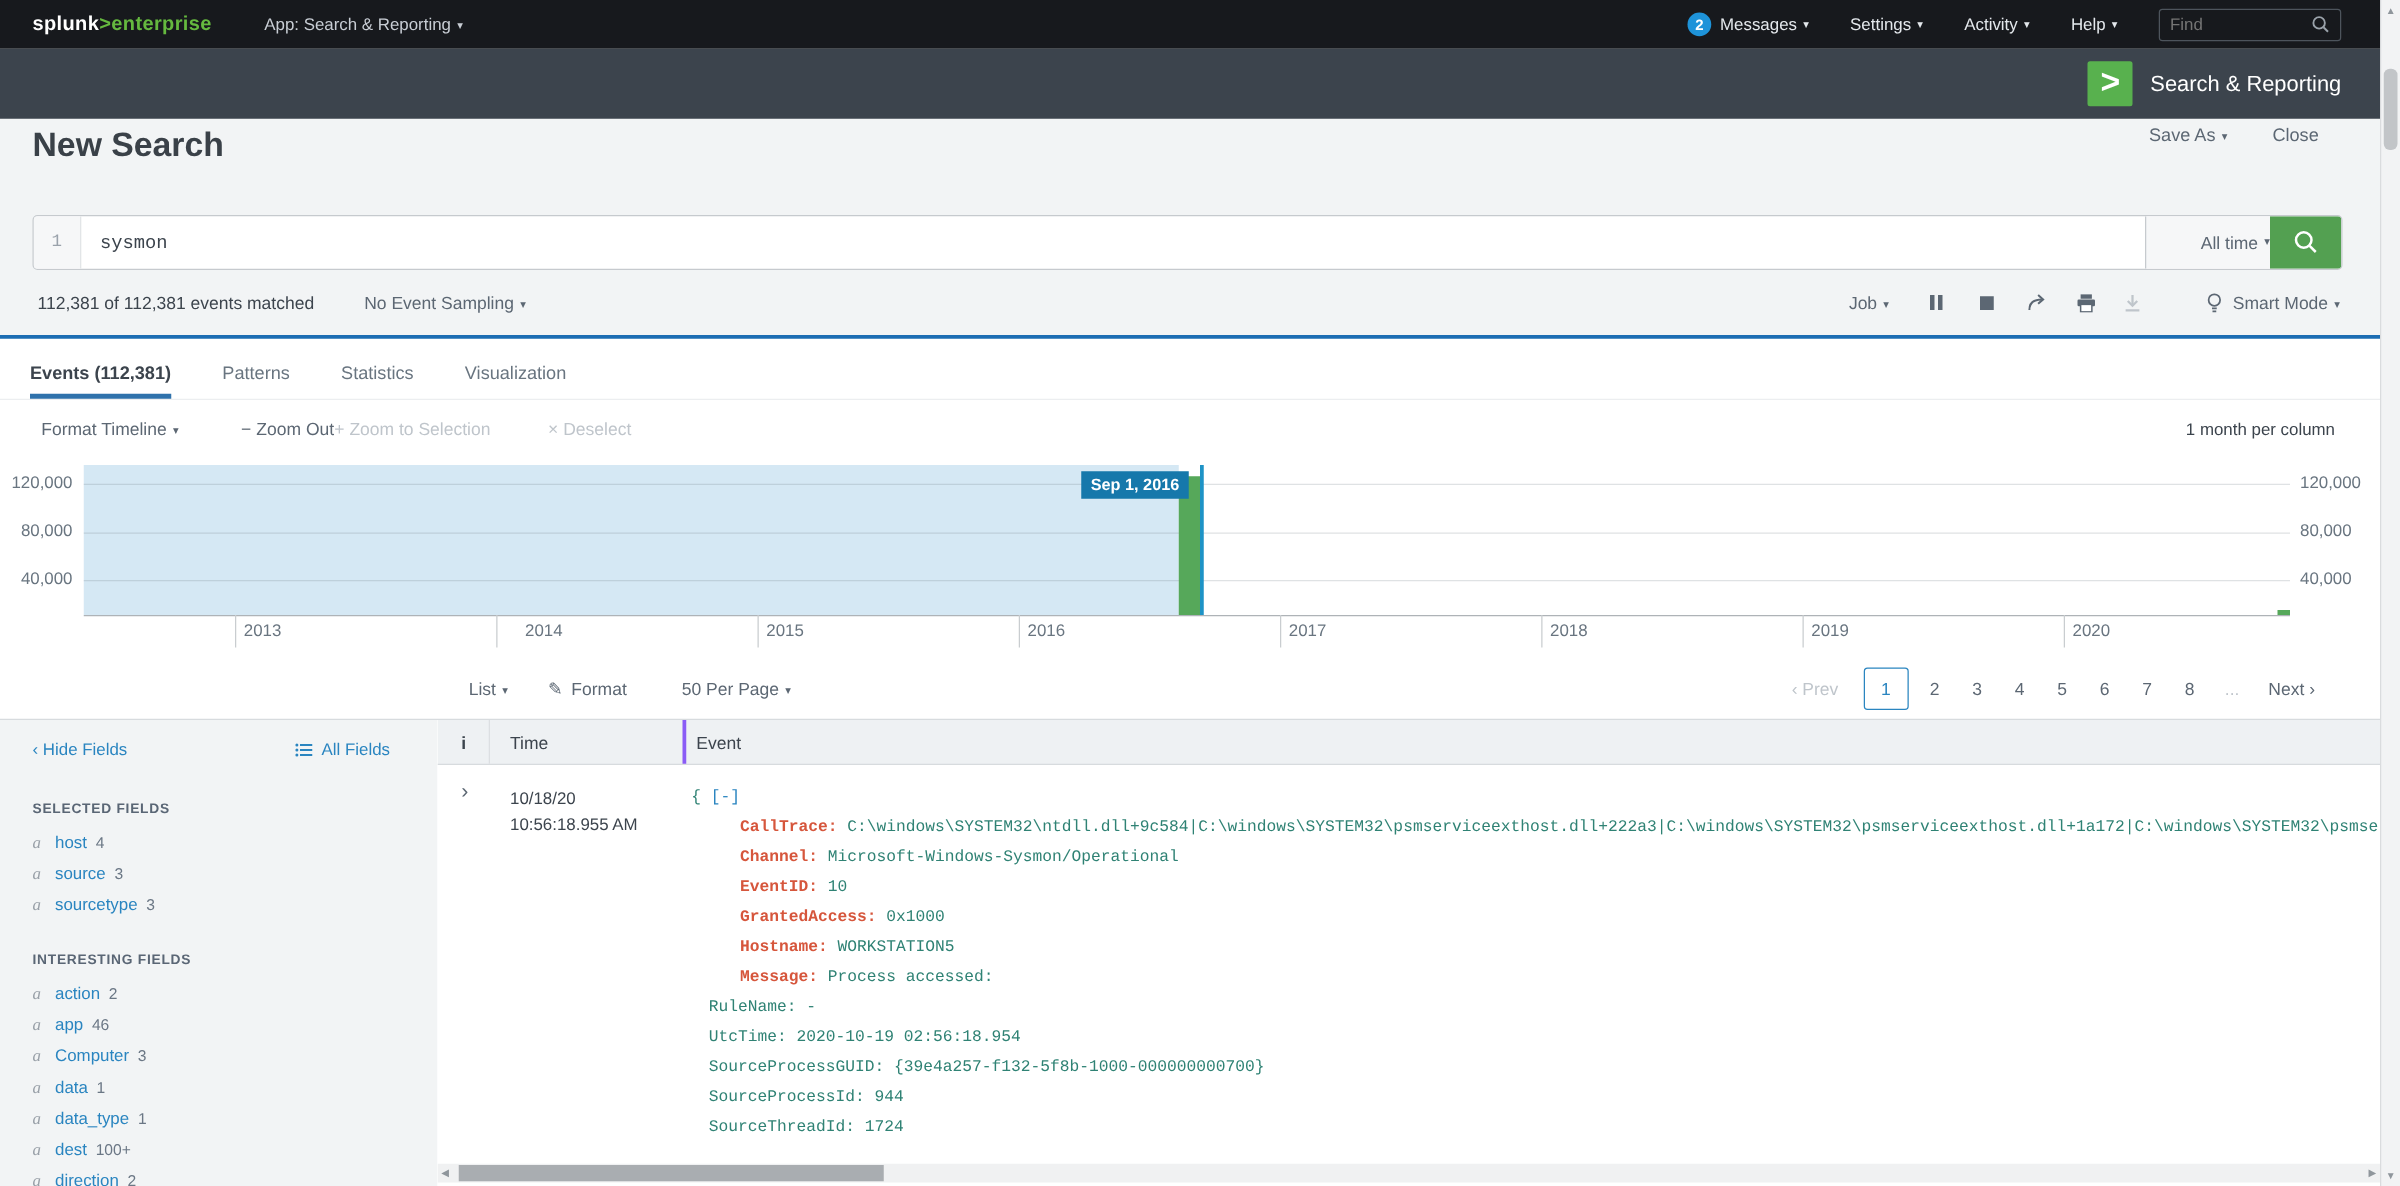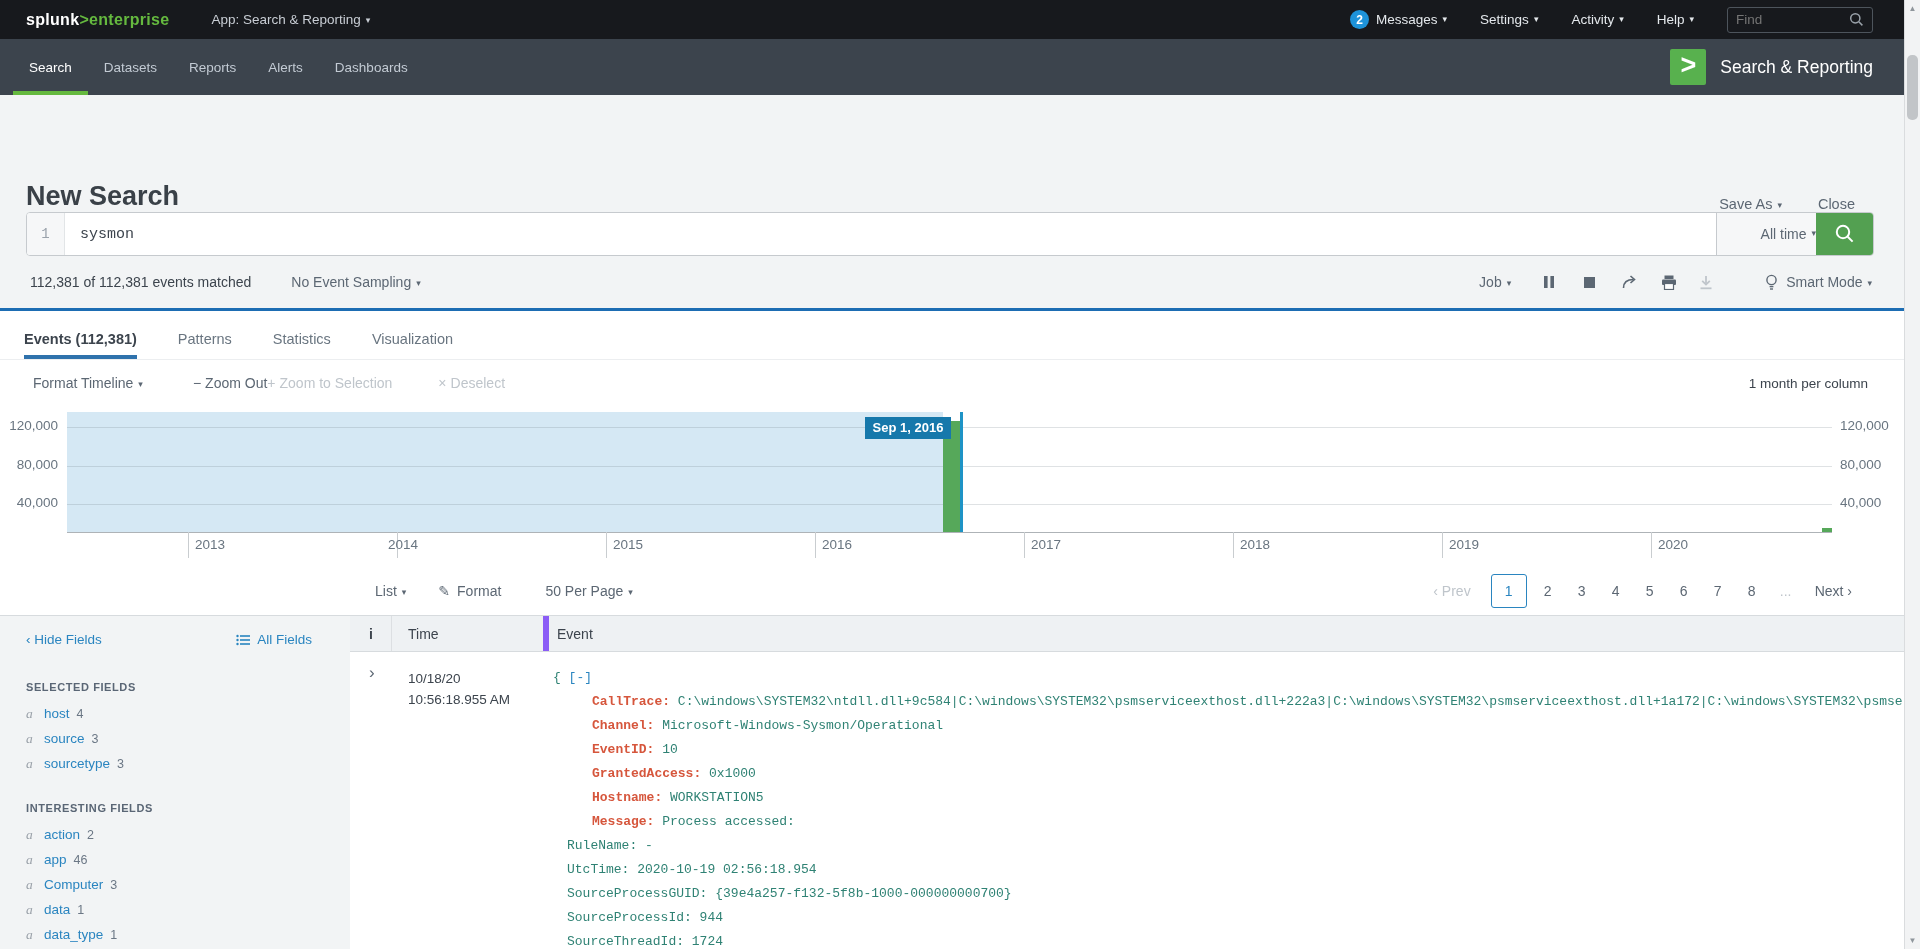--- a/index.html
+++ b/index.html
@@ -29,21 +29,21 @@
   .nav-items { display:flex; height:100%; margin-left:13px; }
   .nav-item { display:flex; align-items:center; padding:0 16px; font-size:13.5px; color:#c3cbd4;
               border-bottom:4px solid transparent; border-top:4px solid transparent; cursor:default; }
   .nav-item.active { color:#fff; border-bottom-color:#65b93f; }
   .appnav-right { margin-left:auto; display:flex; align-items:center; gap:14px; }
   .app-icon { width:36px; height:36px; background:#58b14e; color:#fff; font-weight:bold; font-size:27px;
               display:flex; align-items:center; justify-content:center; border-radius:2px; line-height:1; padding-bottom:3px; }
   .app-title { color:#fff; font-size:17.5px; }
 
   
-  .headrow { height:77px; display:flex; align-items:flex-end; padding:6px 65px 0 26px;margin-top:40px; }
+  .headrow { height:77px; display:flex; align-items:flex-start; padding:6px 65px 0 26px; }
   .headrow h1 { font-size:27px; font-weight:600; color:#3a4148; }
   .head-actions { margin-left:auto; display:flex; gap:36px; font-size:14.5px; color:#5c6773; }
 
   
   .searchrow { margin:0 46px 0 26px; height:44px; display:flex; background:#fff;
                border:1px solid #c6cace; border-radius:4px; overflow:hidden; }
   .gutter { width:38px; background:#f6f7f8; border-right:1px solid #e2e5e7; color:#9aa2ab;
             font:14px "Liberation Mono",monospace; display:flex; align-items:center; justify-content:center; }
   .query { flex:1; display:flex; align-items:center; padding-left:15px; }
   .query input { border:none; outline:none; width:100%; font:15px "Liberation Mono",monospace; color:#3c444d; }
@@ -111,21 +111,21 @@
   .fields-sec.second { margin-top:26px; }
   .fieldlist { margin-top:8px; }
   .field-item { height:25px; display:flex; align-items:center; }
   .fi-a { font-family:"Liberation Serif",serif; font-style:italic; color:#99a0a8; width:18px; }
   .fi-name { color:#2a85c0; }
   .fi-count { color:#6b7785; font-size:12.5px; margin-left:7px; }
 
   .events { flex:1; margin-right:16px; position:relative; overflow:hidden; background:#fff; }
   .ev-header { height:36px; display:flex; background:#eef1f3; border-bottom:1px solid #d7dbde; font-size:14px; color:#3c444d; }
   .h-info { width:42px; padding-left:19px; font-weight:bold; display:flex; align-items:center; border-right:1px solid #dcdfe2; }
-  .h-time { width:157px; padding-left:16px; display:flex; align-items:center; border-right:6px solid #8b5cf6; }
+  .h-time { width:157px; padding-left:16px; display:flex; align-items:center; border-right:3px solid #8b5cf6; }
   .h-event { flex:1; padding-left:8px; display:flex; align-items:center; }
   .ev-row { display:flex; align-items:flex-start; }
   .cell-info { width:42px; padding:12px 0 0 19px; color:#5c6773; font-size:17px; line-height:1; }
   .cell-time { width:157px; padding:16px 0 0 16px; font-size:13.5px; line-height:21px; color:#3c444d; }
   .cell-event { flex:1; padding:14px 0 0 4px; font:13px "Liberation Mono",monospace; overflow:hidden; }
   .ev-line { height:24px; line-height:24px; white-space:pre; overflow:hidden; }
   .i0{padding-left:0} .i1{padding-left:14px} .i2{padding-left:39px}
   .seg-k { color:#d6563c; font-weight:bold; }
   .seg-v { color:#2f8274; }
   .seg-l { color:#2a85c0; }
@@ -172,27 +172,20 @@
           <svg width="15" height="15" viewBox="0 0 15 15">
             <circle cx="6.3" cy="6.3" r="4.6" fill="none" stroke="#9aa2aa" stroke-width="1.5"></circle>
             <line x1="9.8" y1="9.8" x2="13.4" y2="13.4" stroke="#9aa2aa" stroke-width="1.5"></line>
           </svg>
         </span>
     </div>
   </div>
 </header>
 
 <nav class="appnav">
-  <div class="nav-items" id="nav-items">
-      <div class="nav-item active">Search</div>
-      <div class="nav-item">Datasets</div>
-      <div class="nav-item">Reports</div>
-      <div class="nav-item">Alerts</div>
-      <div class="nav-item">Dashboards</div>
-    </div>
   <div class="appnav-right">
     <div class="app-icon">&gt;</div>
     <span class="app-title">Search &amp; Reporting</span>
   </div>
 </nav>
 
 <div class="headrow">
   <h1>New Search</h1>
   <div class="head-actions">
     <span><span>Save As</span><span class="caret">▾</span></span>
@@ -294,21 +287,21 @@
       <div class="ylab yl-right" style="top: 89px;">40,000</div>
       <div class="gridline" style="top: 60px;"></div>
       <div class="ylab yl-left" style="top: 51px;">80,000</div>
       <div class="ylab yl-right" style="top: 51px;">80,000</div>
       <div class="gridline" style="top: 21px;"></div>
       <div class="ylab yl-left" style="top: 12px;">120,000</div>
       <div class="ylab yl-right" style="top: 12px;">120,000</div>
       <div class="xtick" style="left: 188px;"></div>
       <div class="xlab" style="left: 195px;">2013</div>
       <div class="xtick" style="left: 397px;"></div>
-      <div class="xlab" style="left: 388px;">2014</div>
+      <div class="xlab" style="left: 420px;">2014</div>
       <div class="xtick" style="left: 606px;"></div>
       <div class="xlab" style="left: 613px;">2015</div>
       <div class="xtick" style="left: 815px;"></div>
       <div class="xlab" style="left: 822px;">2016</div>
       <div class="xtick" style="left: 1024px;"></div>
       <div class="xlab" style="left: 1031px;">2017</div>
       <div class="xtick" style="left: 1233px;"></div>
       <div class="xlab" style="left: 1240px;">2018</div>
       <div class="xtick" style="left: 1442px;"></div>
       <div class="xlab" style="left: 1449px;">2019</div>

